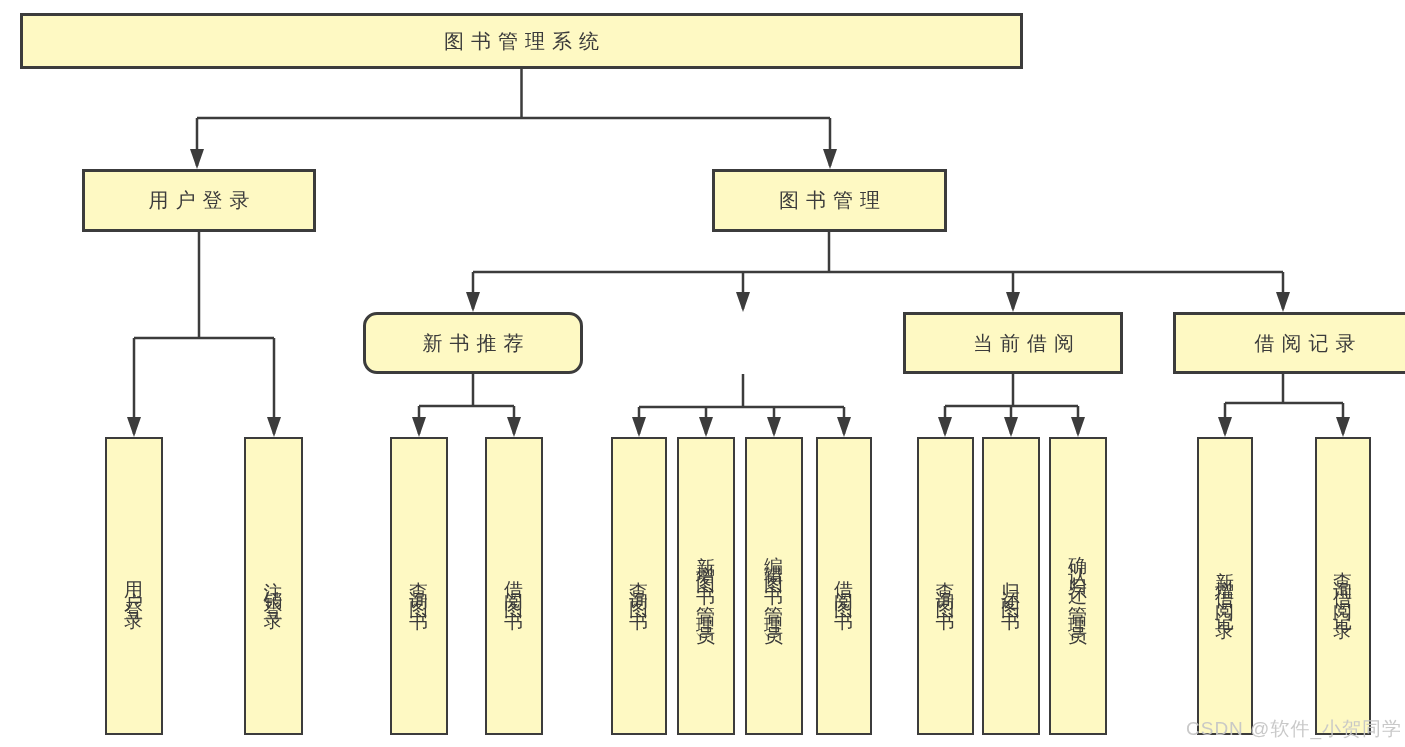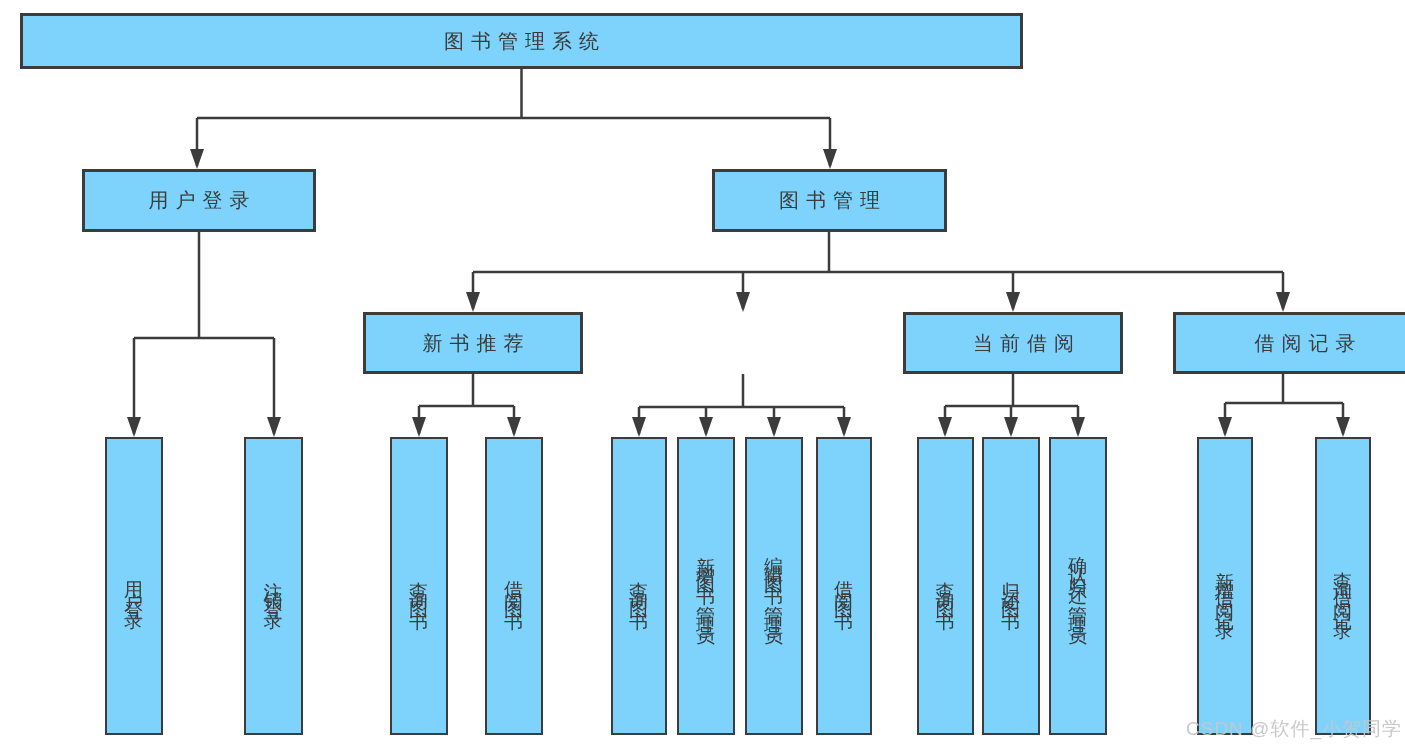--- a/index.html
+++ b/index.html
@@ -7,21 +7,21 @@
     position:relative;
     width:1405px;height:747px;
     background:#ffffff;
     font-family:"Liberation Sans","DejaVu Sans",sans-serif;
     overflow:hidden;
   }
   #wires{position:absolute;left:0;top:0;width:1405px;height:747px;}
   .node{
     position:absolute;
     box-sizing:border-box;
-    background:#7dd3fc;
+    background:#fef9c3;
     border:3px solid #3c3c3c;
     display:flex;align-items:center;justify-content:center;
     color:#3b3b3b;
   }
   .h-node{
     font-size:20px;
     letter-spacing:7px;
     text-indent:7px;
     white-space:nowrap;
   }
@@ -90,21 +90,21 @@
       <polygon points="1218,417 1232,417 1225,437"></polygon>
       <polygon points="1336,417 1350,417 1343,437"></polygon>
     </g>
   </svg>
 
   <div class="node h-node" style="left:20px;top:13px;width:1003px;height:56px;">图书管理系统</div>
 
   <div class="node h-node" style="left:82px;top:169px;width:234px;height:63px;">用户登录</div>
   <div class="node h-node" style="left:712px;top:169px;width:235px;height:63px;">图书管理</div>
 
-  <div class="node h-node" style="left:363px;top:312px;width:220px;height:62px;">新书推荐</div>
+  <div class="node h-node" style="left:363px;top:312px;width:220px;height:62px;border-radius:14px;">新书推荐</div>
   <div class="node h-node" style="left:903px;top:312px;width:220px;height:62px;padding-left:21px;">当前借阅</div>
   <div class="node h-node" style="left:1173px;top:312px;width:264px;height:62px;">借阅记录</div>
 
   <div class="node v-node" style="left:105px;top:437px;width:58px;height:298px;">
     <span>用户登录</span>
   </div>
   <div class="node v-node" style="left:244px;top:437px;width:59px;height:298px;">
     <span>注销登录</span>
   </div>
   <div class="node v-node" style="left:390px;top:437px;width:58px;height:298px;">

